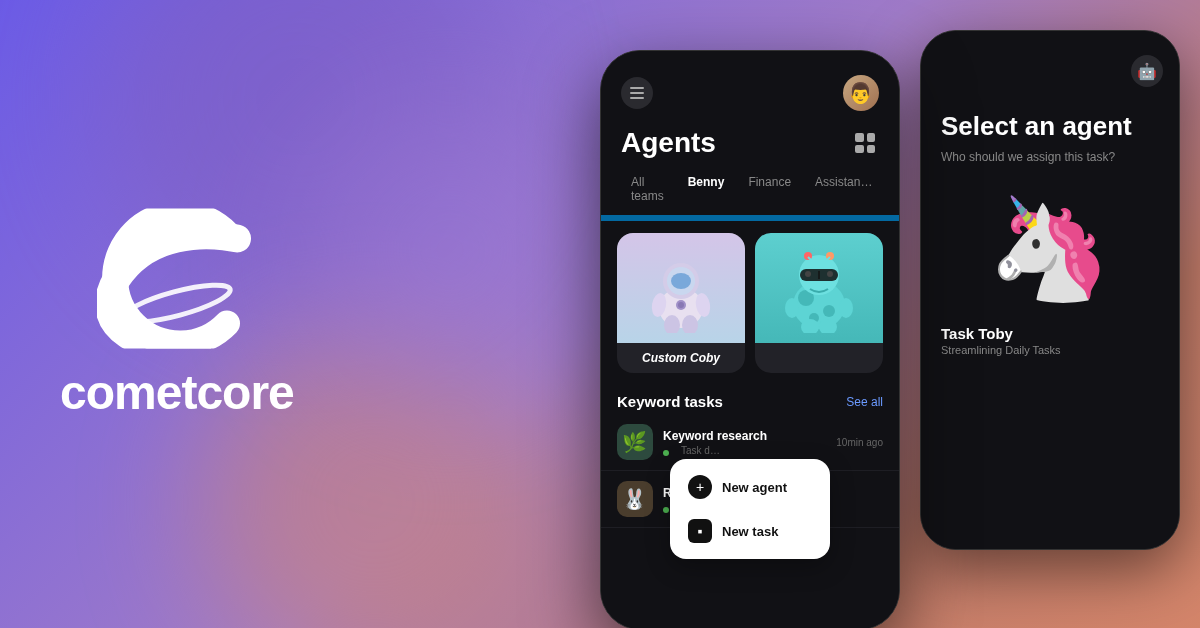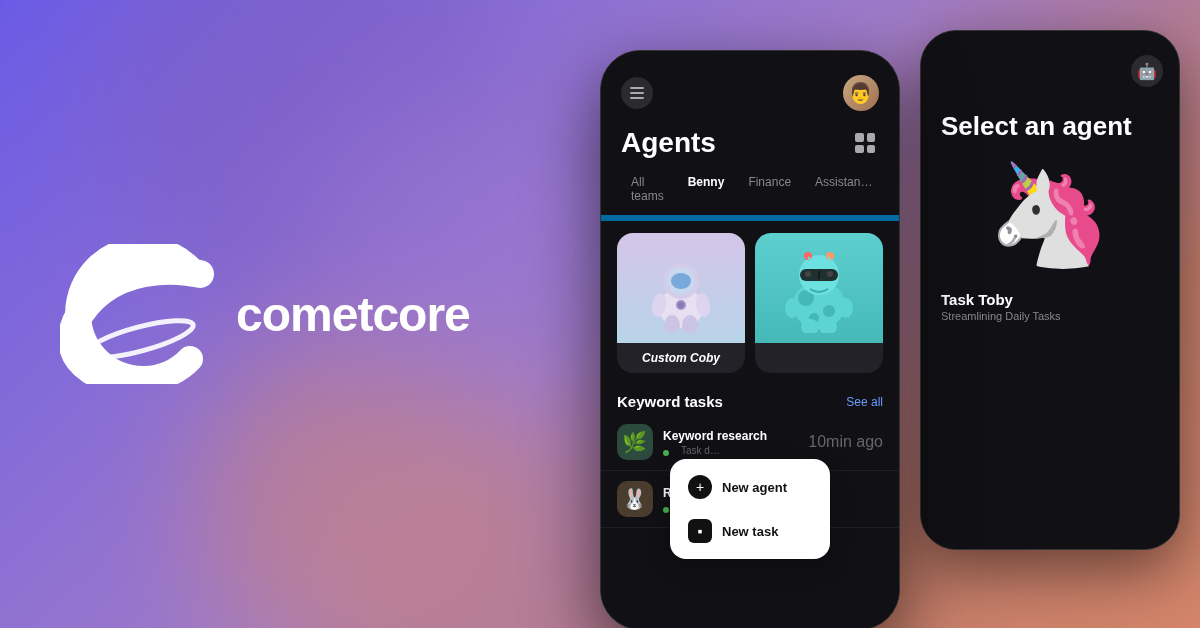--- a/index.html
+++ b/index.html
@@ -35,21 +35,21 @@
       top: 100px; left: 300px;
     }
 
     
     .logo-area {
       position: absolute;
       left: 60px;
       top: 50%;
       transform: translateY(-50%);
       display: flex;
-      flex-direction: row;
+      flex-direction: column;
       align-items: center;
       gap: 16px;
     }
 
     .logo-icon {
       width: 160px;
       height: 140px;
     }
 
     .logo-text {
@@ -287,21 +287,21 @@
       background: #4caf50;
     }
 
     .status-text {
       color: #666;
       font-size: 10px;
     }
 
     .task-time {
       color: #666;
-      font-size: 16px;
+      font-size: 10px;
       margin-left: 16px;
     }
 
     
     .popup-menu {
       position: absolute;
       bottom: 70px;
       left: 50%;
       transform: translateX(-50%);
       background: white;
@@ -416,20 +416,21 @@
 </div>
 
 <div class="phones-area">
 
   <div class="phone-back">
     <div class="phone-screen">
       <div class="back-header">
         <div class="robot-icon-back">🤖</div>
       </div>
       <div class="back-title">Select an agent</div>
+      <div class="back-subtitle">Who should we assign this task?</div>
       <div class="monster-img">🦄</div>
       <div class="task-toby-label">Task Toby</div>
       <div class="task-toby-sub">Streamlining Daily Tasks</div>
     </div>
   </div>
 
   <div class="phone-front">
     <div class="phone-screen">
 
       <div class="front-header">

